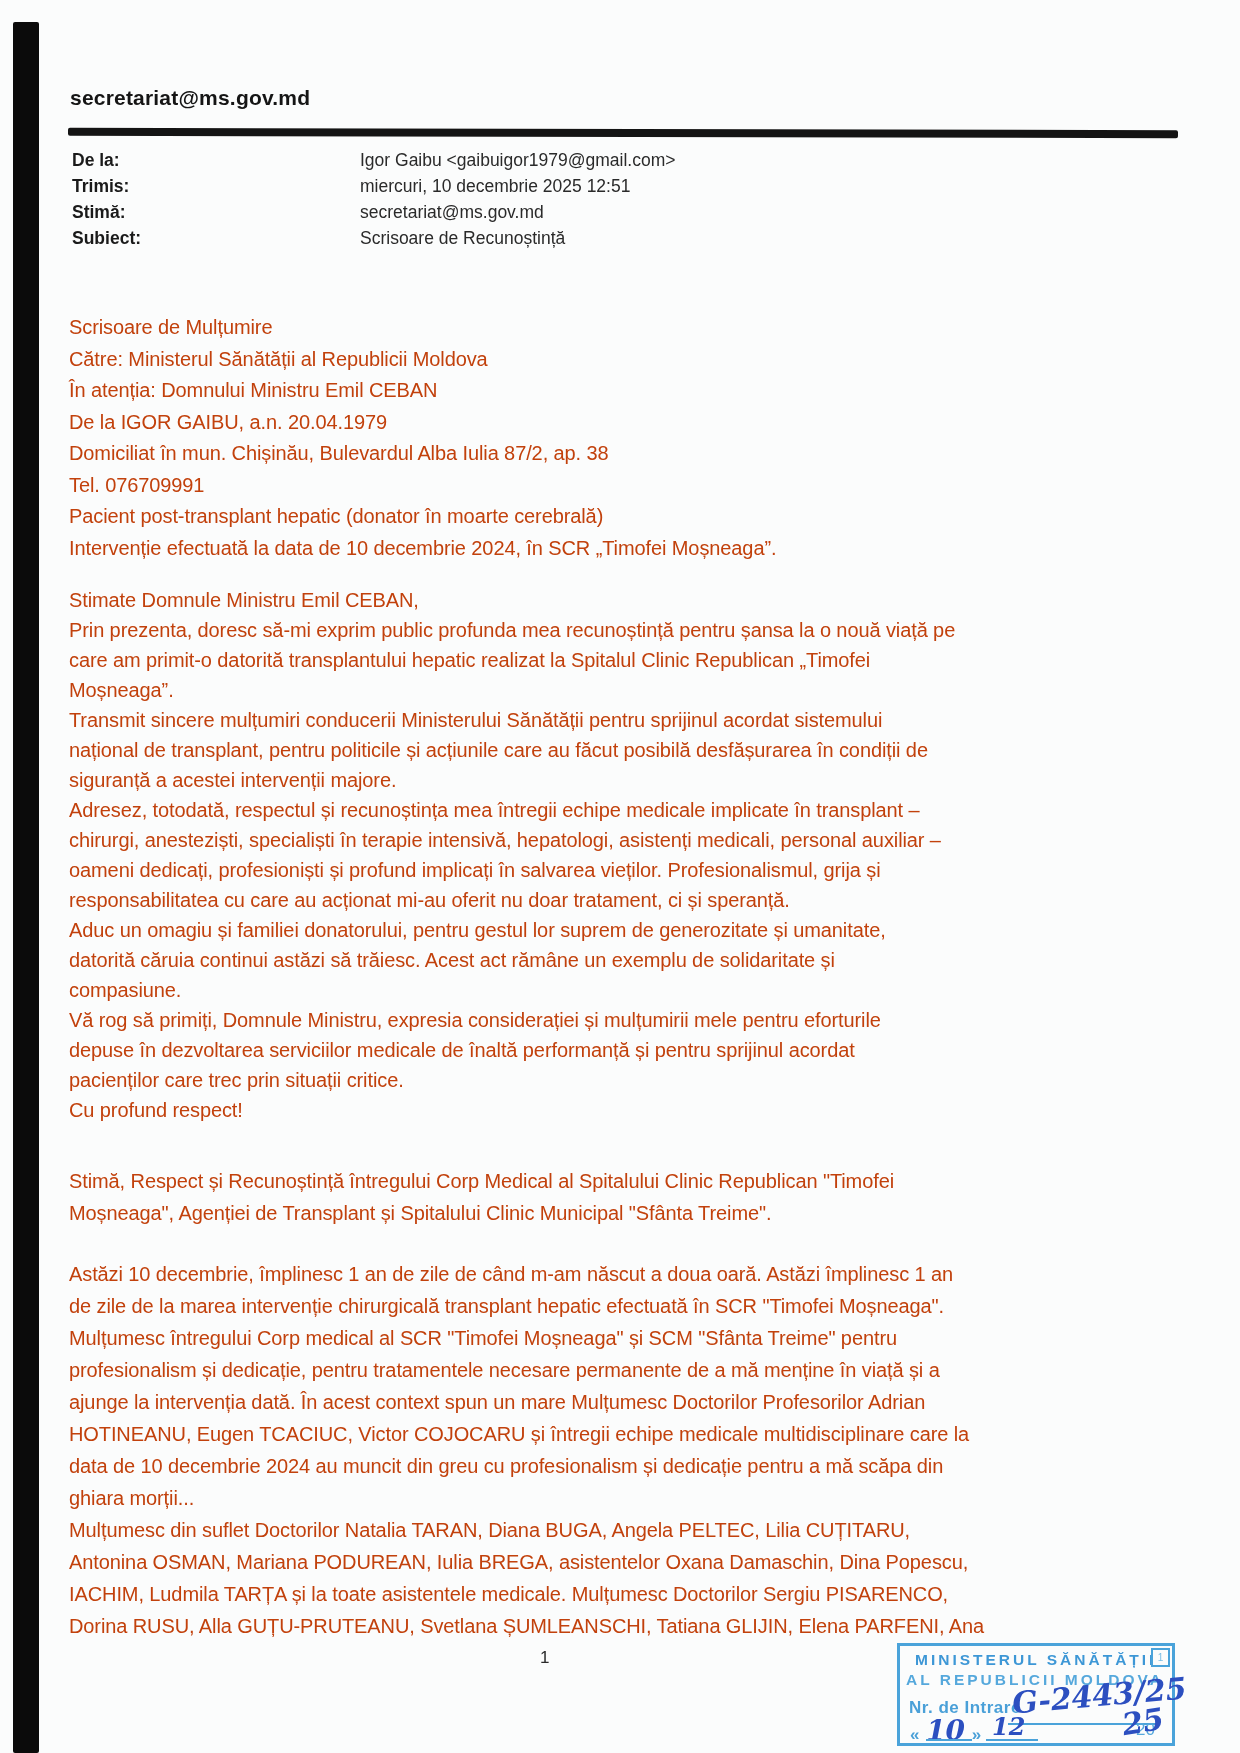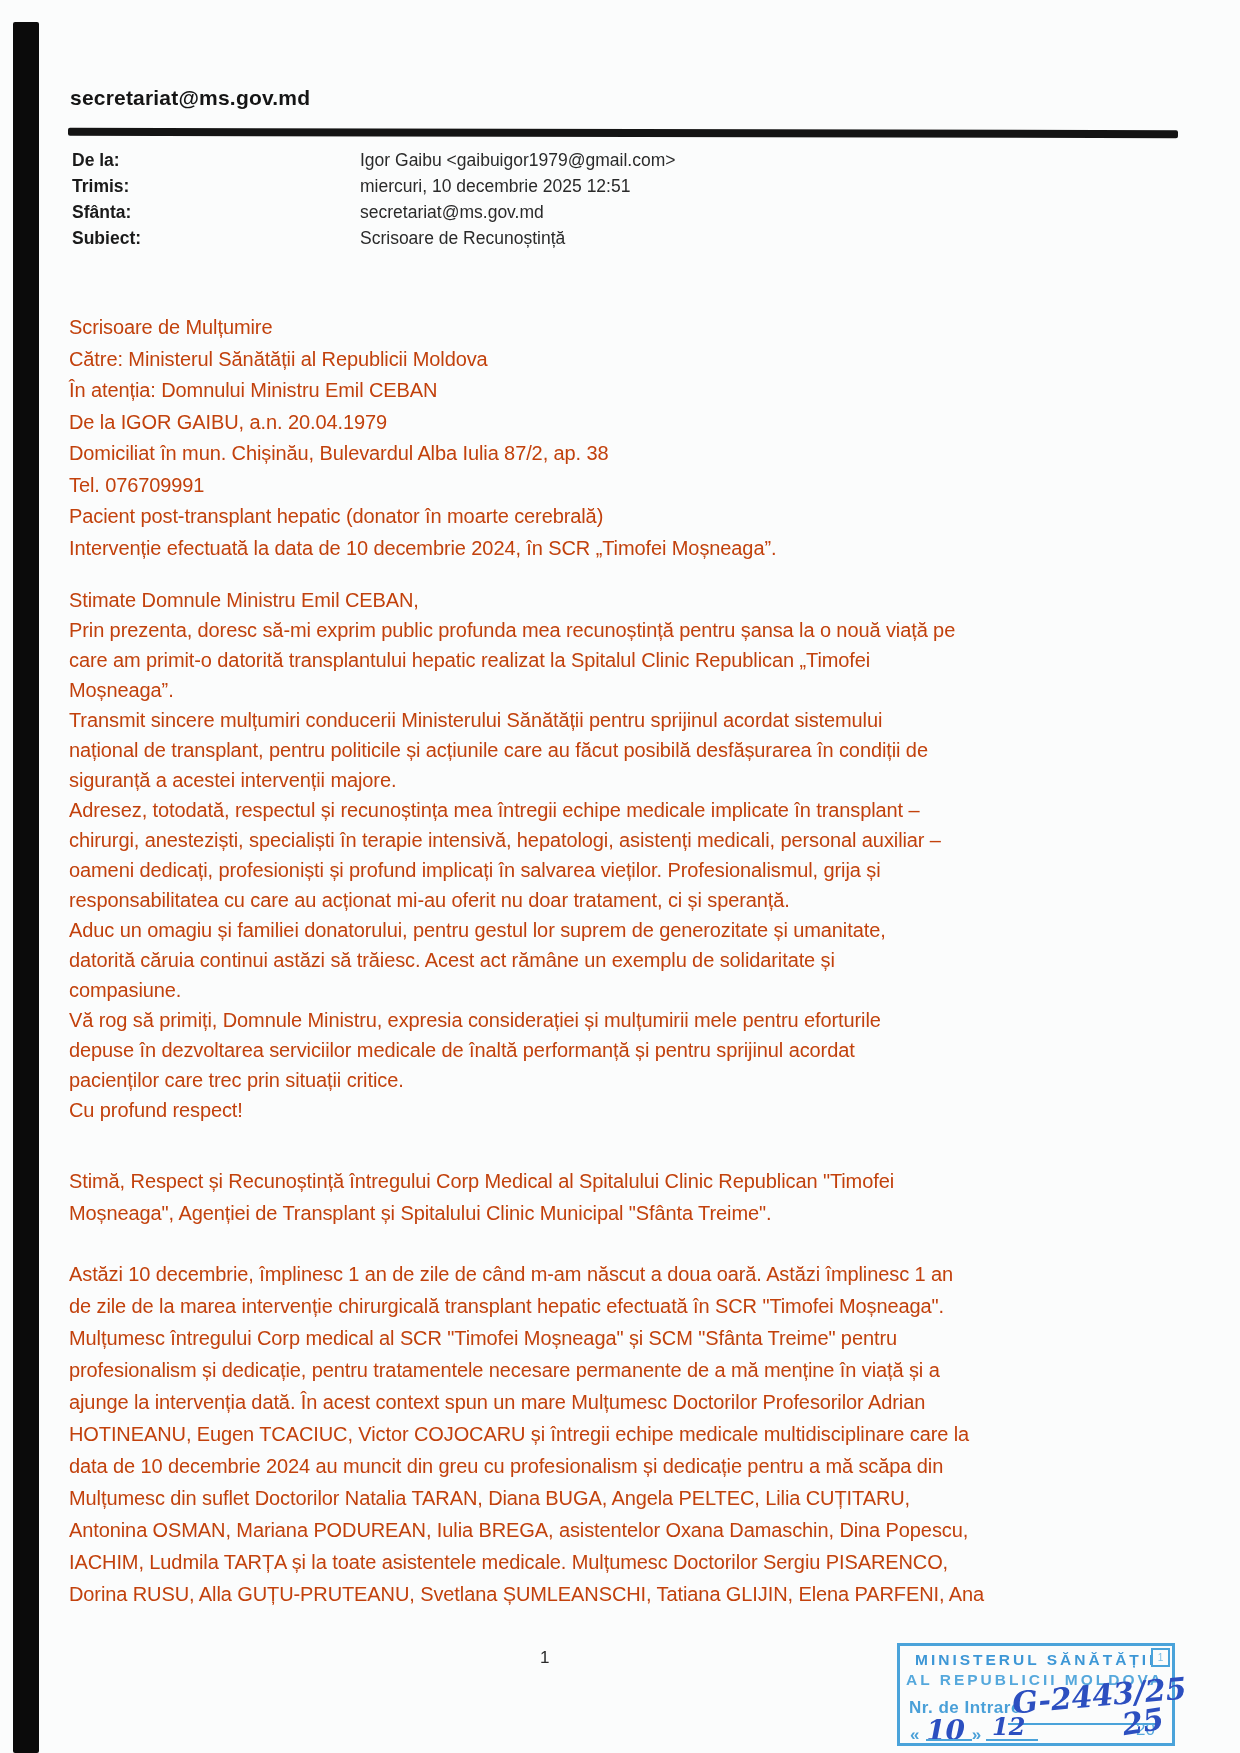--- a/index.html
+++ b/index.html
@@ -79,21 +79,21 @@
 
   <div class="scan-bar"></div>
 
   <div class="email-account">secretariat@ms.gov.md</div>
 
   <div class="header-rule"></div>
 
   <div class="fields">
       <div class="field-row"><span class="field-label">De la:</span><span class="field-value">Igor Gaibu &lt;gaibuigor1979@gmail.com&gt;</span></div>
       <div class="field-row"><span class="field-label">Trimis:</span><span class="field-value">miercuri, 10 decembrie 2025 12:51</span></div>
-      <div class="field-row"><span class="field-label">Sfânta:</span><span class="field-value">secretariat@ms.gov.md</span></div>
+      <div class="field-row"><span class="field-label">Stimă:</span><span class="field-value">secretariat@ms.gov.md</span></div>
       <div class="field-row"><span class="field-label">Subiect:</span><span class="field-value">Scrisoare de Recunoștință</span></div>
     </div>
 
   <div class="block b-intro">
       <div class="line">Scrisoare de Mulțumire</div>
       <div class="line">Către: Ministerul Sănătății al Republicii Moldova</div>
       <div class="line">În atenția: Domnului Ministru Emil CEBAN</div>
       <div class="line">De la IGOR GAIBU, a.n. 20.04.1979</div>
       <div class="line">Domiciliat în mun. Chișinău, Bulevardul Alba Iulia 87/2, ap. 38</div>
       <div class="line">Tel. 076709991</div>
@@ -128,20 +128,21 @@
     </div>
 
   <div class="block b-anniv">
       <div class="line">Astăzi 10 decembrie, împlinesc 1 an de zile de când m-am născut a doua oară. Astăzi împlinesc 1 an</div>
       <div class="line">de zile de la marea intervenție chirurgicală transplant hepatic efectuată în SCR "Timofei Moșneaga".</div>
       <div class="line">Mulțumesc întregului Corp medical al SCR "Timofei Moșneaga" și SCM "Sfânta Treime" pentru</div>
       <div class="line">profesionalism și dedicație, pentru tratamentele necesare permanente de a mă menține în viață și a</div>
       <div class="line">ajunge la intervenția dată. În acest context spun un mare Mulțumesc Doctorilor Profesorilor Adrian</div>
       <div class="line">HOTINEANU, Eugen TCACIUC, Victor COJOCARU și întregii echipe medicale multidisciplinare care la</div>
       <div class="line">data de 10 decembrie 2024 au muncit din greu cu profesionalism și dedicație pentru a mă scăpa din</div>
+      <div class="line">ghiara morții...</div>
       <div class="line">Mulțumesc din suflet Doctorilor Natalia TARAN, Diana BUGA, Angela PELTEC, Lilia CUȚITARU,</div>
       <div class="line">Antonina OSMAN, Mariana PODUREAN, Iulia BREGA, asistentelor Oxana Damaschin, Dina Popescu,</div>
       <div class="line">IACHIM, Ludmila TARȚA și la toate asistentele medicale. Mulțumesc Doctorilor Sergiu PISARENCO,</div>
       <div class="line">Dorina RUSU, Alla GUȚU-PRUTEANU, Svetlana ȘUMLEANSCHI, Tatiana GLIJIN, Elena PARFENI, Ana</div>
     </div>
 
   <div class="page-number">1</div>
 
   <div class="stamp">
     <div class="s-row1">MINISTERUL SĂNĂTĂȚII</div>

